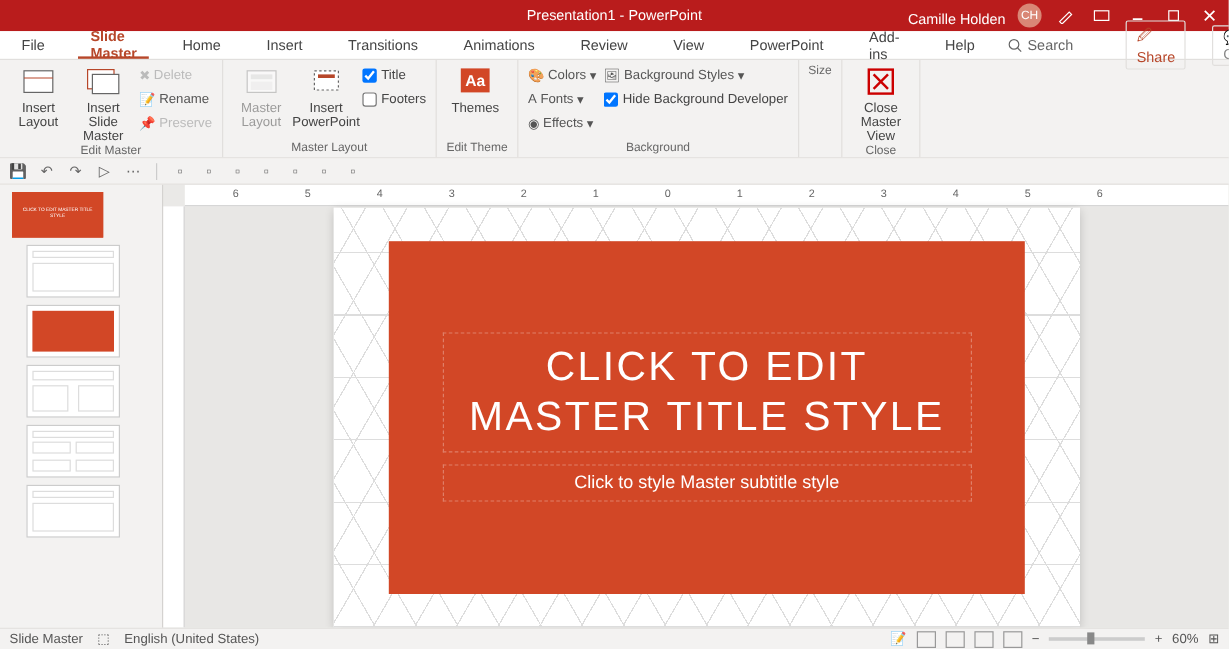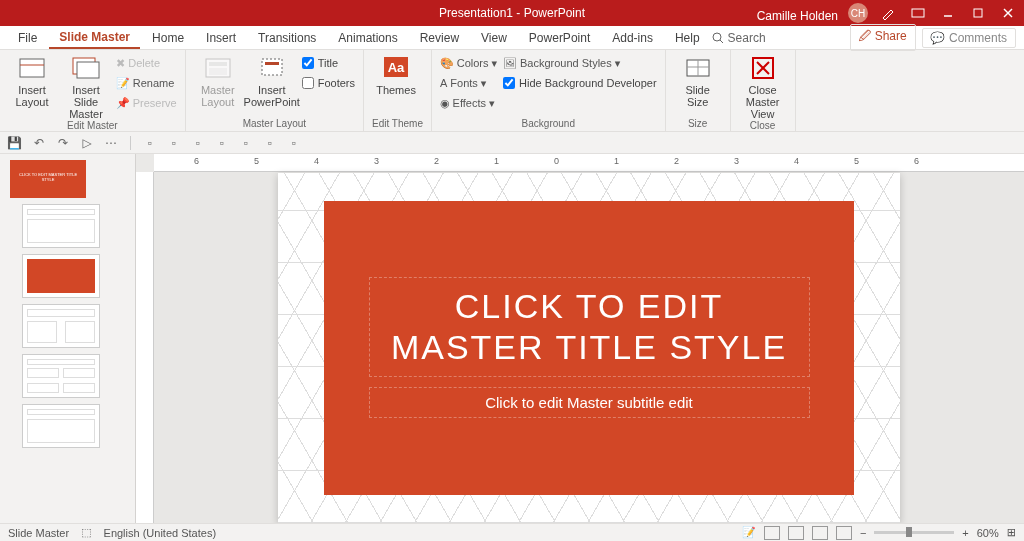--- a/index.html
+++ b/index.html
@@ -7,21 +7,21 @@
 
 
 .titlebar { height: 26px; background: #b91c1c; color: #fff; display: flex; align-items: center; justify-content: space-between; padding: 0 6px; }
 .titlebar .center { position: absolute; left: 50%; transform: translateX(-50%); font-size: 12px; }
 .titlebar .right { display: flex; align-items: flex-end; gap: 10px; }
 .titlebar .right .user { font-size: 12px; }
 .titlebar .right .avatar { width: 20px; height: 20px; border-radius: 50%; background: #d98776; display: flex; align-items: center; justify-content: center; font-size: 10px; }
 .titlebar .winbtn { width: 20px; height: 20px; display: flex; align-items: center; justify-content: center; }
 
 
-.ribbon-tabs { height: 24px; background: #fff; border-bottom: 1px solid #e1dfdd; display: flex; align-items: center; padding: 0 8px; gap: 2px; }
+.ribbon-tabs { height: 24px; background: #fff; border-bottom: 1px solid #e1dfdd; display: flex; align-items: center; padding: 0 8px; gap: 18px; }
 .ribbon-tabs .tab { padding: 0 10px; height: 100%; display: flex; align-items: center; font-size: 12px; cursor: pointer; }
 .ribbon-tabs .tab.active { color: #b7472a; border-bottom: 2px solid #b7472a; font-weight: 600; }
 .ribbon-tabs .spacer { flex: 1; }
 .ribbon-tabs .search { display: flex; align-items: center; gap: 4px; color: #666; font-size: 12px; }
 .ribbon-tabs .share { color: #b7472a; border: 1px solid #e1dfdd; padding: 2px 8px; border-radius: 2px; font-size: 12px; margin-left: 8px; }
 .ribbon-tabs .comments { color: #888; border: 1px solid #e1dfdd; padding: 2px 8px; border-radius: 2px; font-size: 12px; margin-left: 4px; }
 
 
 .ribbon { height: 82px; background: #f3f2f1; border-bottom: 1px solid #e1dfdd; display: flex; }
 .ribbon-group { border-right: 1px solid #e1dfdd; padding: 4px 8px 2px 8px; display: flex; flex-direction: column; justify-content: space-between; }
@@ -256,32 +256,20 @@
         <label class="checkbox-row">
             <input type="checkbox" checked="" style="">
             <span>Hide Background Developer</span>
           </label>
       </div>
     </div>
     <div class="label">Background</div>
   </div>
 
   <div class="ribbon-group">
-    <div class="controls">
-      <div class="big-btn">
-        <span class="icon">
-            <svg width="28" height="22">
-              <rect x="3" y="3" width="22" height="16" fill="#fff" stroke="#555"></rect>
-              <line x1="3" y1="10" x2="25" y2="10" stroke="#999"></line>
-              <line x1="14" y1="3" x2="14" y2="19" stroke="#999"></line>
-            </svg>
-          </span>
-        <span>Slide Size</span>
-      </div>
-    </div>
     <div class="label">Size</div>
   </div>
 
   <div class="ribbon-group">
     <div class="controls">
       <div class="big-btn">
         <span class="icon">
             <svg width="26" height="26">
               <rect x="3" y="3" width="20" height="20" fill="none" stroke="#c00" stroke-width="2"></rect>
               <line x1="7" y1="7" x2="19" y2="19" stroke="#c00" stroke-width="2"></line>
@@ -357,21 +345,21 @@
       <span class="tick" style="left:640px">4</span>
       <span class="tick" style="left:700px">5</span>
       <span class="tick" style="left:760px">6</span>
     </div>
     <div class="ruler-v"></div>
     <div class="canvas-inner">
       <div class="slide">
         <div class="pattern"></div>
         <div class="red-box">
           <div class="title-ph">CLICK TO EDIT MASTER TITLE STYLE</div>
-          <div class="subtitle-ph">Click to edit Master subtitle edit</div>
+          <div class="subtitle-ph">Click to style Master subtitle style</div>
         </div>
       </div>
     </div>
   </div>
 </div>
 
 <div class="statusbar">
   <div class="left">
     <span>Slide Master</span>
     <span>⬚</span>

